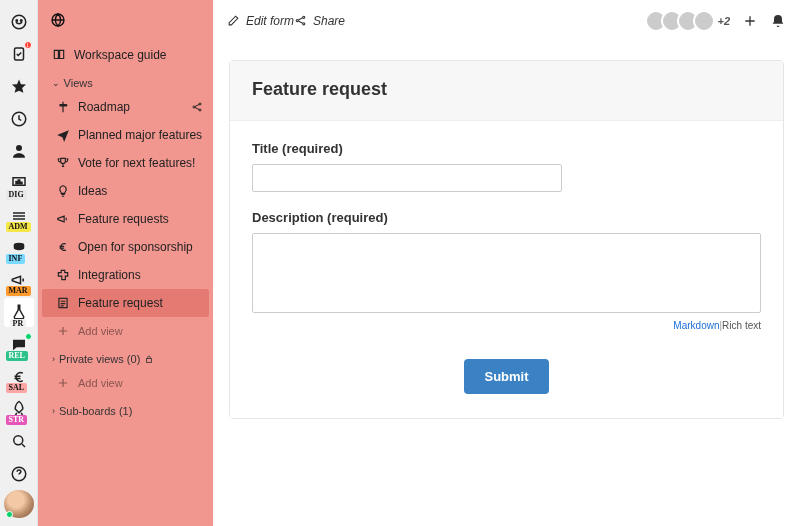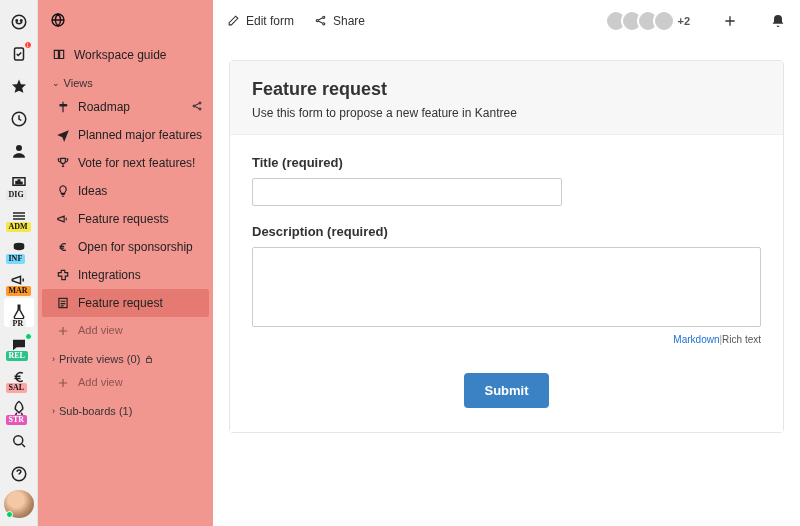--- a/index.html
+++ b/index.html
@@ -89,21 +89,21 @@
       display: flex;
       align-items: center;
       justify-content: space-between;
       padding: 12px 10px 10px 12px;
       font-weight: 700;
       font-size: 14px;
     }
     .sb-header .title { display:flex; align-items:center; gap:4px; cursor:pointer;}
     .sb-item, .sb-sub {
       display: flex;
-      align-items: flex-start;
+      align-items: center;
       gap: 8px;
       padding: 7px 10px 7px 14px;
       font-size: 12px;
       cursor: pointer;
       color: #222;
     }
     .sb-item svg, .sb-sub svg { width: 14px; height: 14px; flex-shrink:0; }
     .sb-section {
       font-size: 11px;
       padding: 8px 10px 4px 14px;
@@ -128,24 +128,24 @@
       flex: 1;
       display: flex;
       flex-direction: column;
       background: #fff;
     }
     .topbar {
       height: 42px;
       display: flex;
       align-items: center;
       padding: 0 14px;
-      gap: 20px;
       border-bottom: 1px solid transparent;
       font-size: 12px;
       color: #333;
+      font-style: italic;
     }
     .tb-action { display:flex; align-items:center; gap:6px; cursor:pointer; color:#333;}
     .tb-action svg { width:13px;height:13px;}
     .tb-spacer { flex:1; }
     .avatars { display:flex; align-items:center; }
     .avatars .av {
       width:22px;height:22px;border-radius:50%;
       border:2px solid #fff; margin-left:-6px;
       background:#ccc;
     }
@@ -434,21 +434,20 @@
       </svg>
     <svg class="tb-icon" style="margin-left:12px" viewBox="0 0 24 24" fill="currentColor">
         <path d="M12 3a6 6 0 00-6 6v4l-2 3h16l-2-3V9a6 6 0 00-6-6zM10 19a2 2 0 004 0"></path>
       </svg>
   </div>
 
   <div class="content-wrap">
     <div class="card">
       <div class="card-head">
         <h2>Feature request</h2>
-        <p>Use this form to propose a new feature in Kantree</p>
       </div>
       <div class="card-body">
         <div class="field">
           <label>Title (required)</label>
           <input type="text" style="">
         </div>
         <div class="field">
           <label>Description (required)</label>
           <textarea style=""></textarea>
           <div class="md-row">

